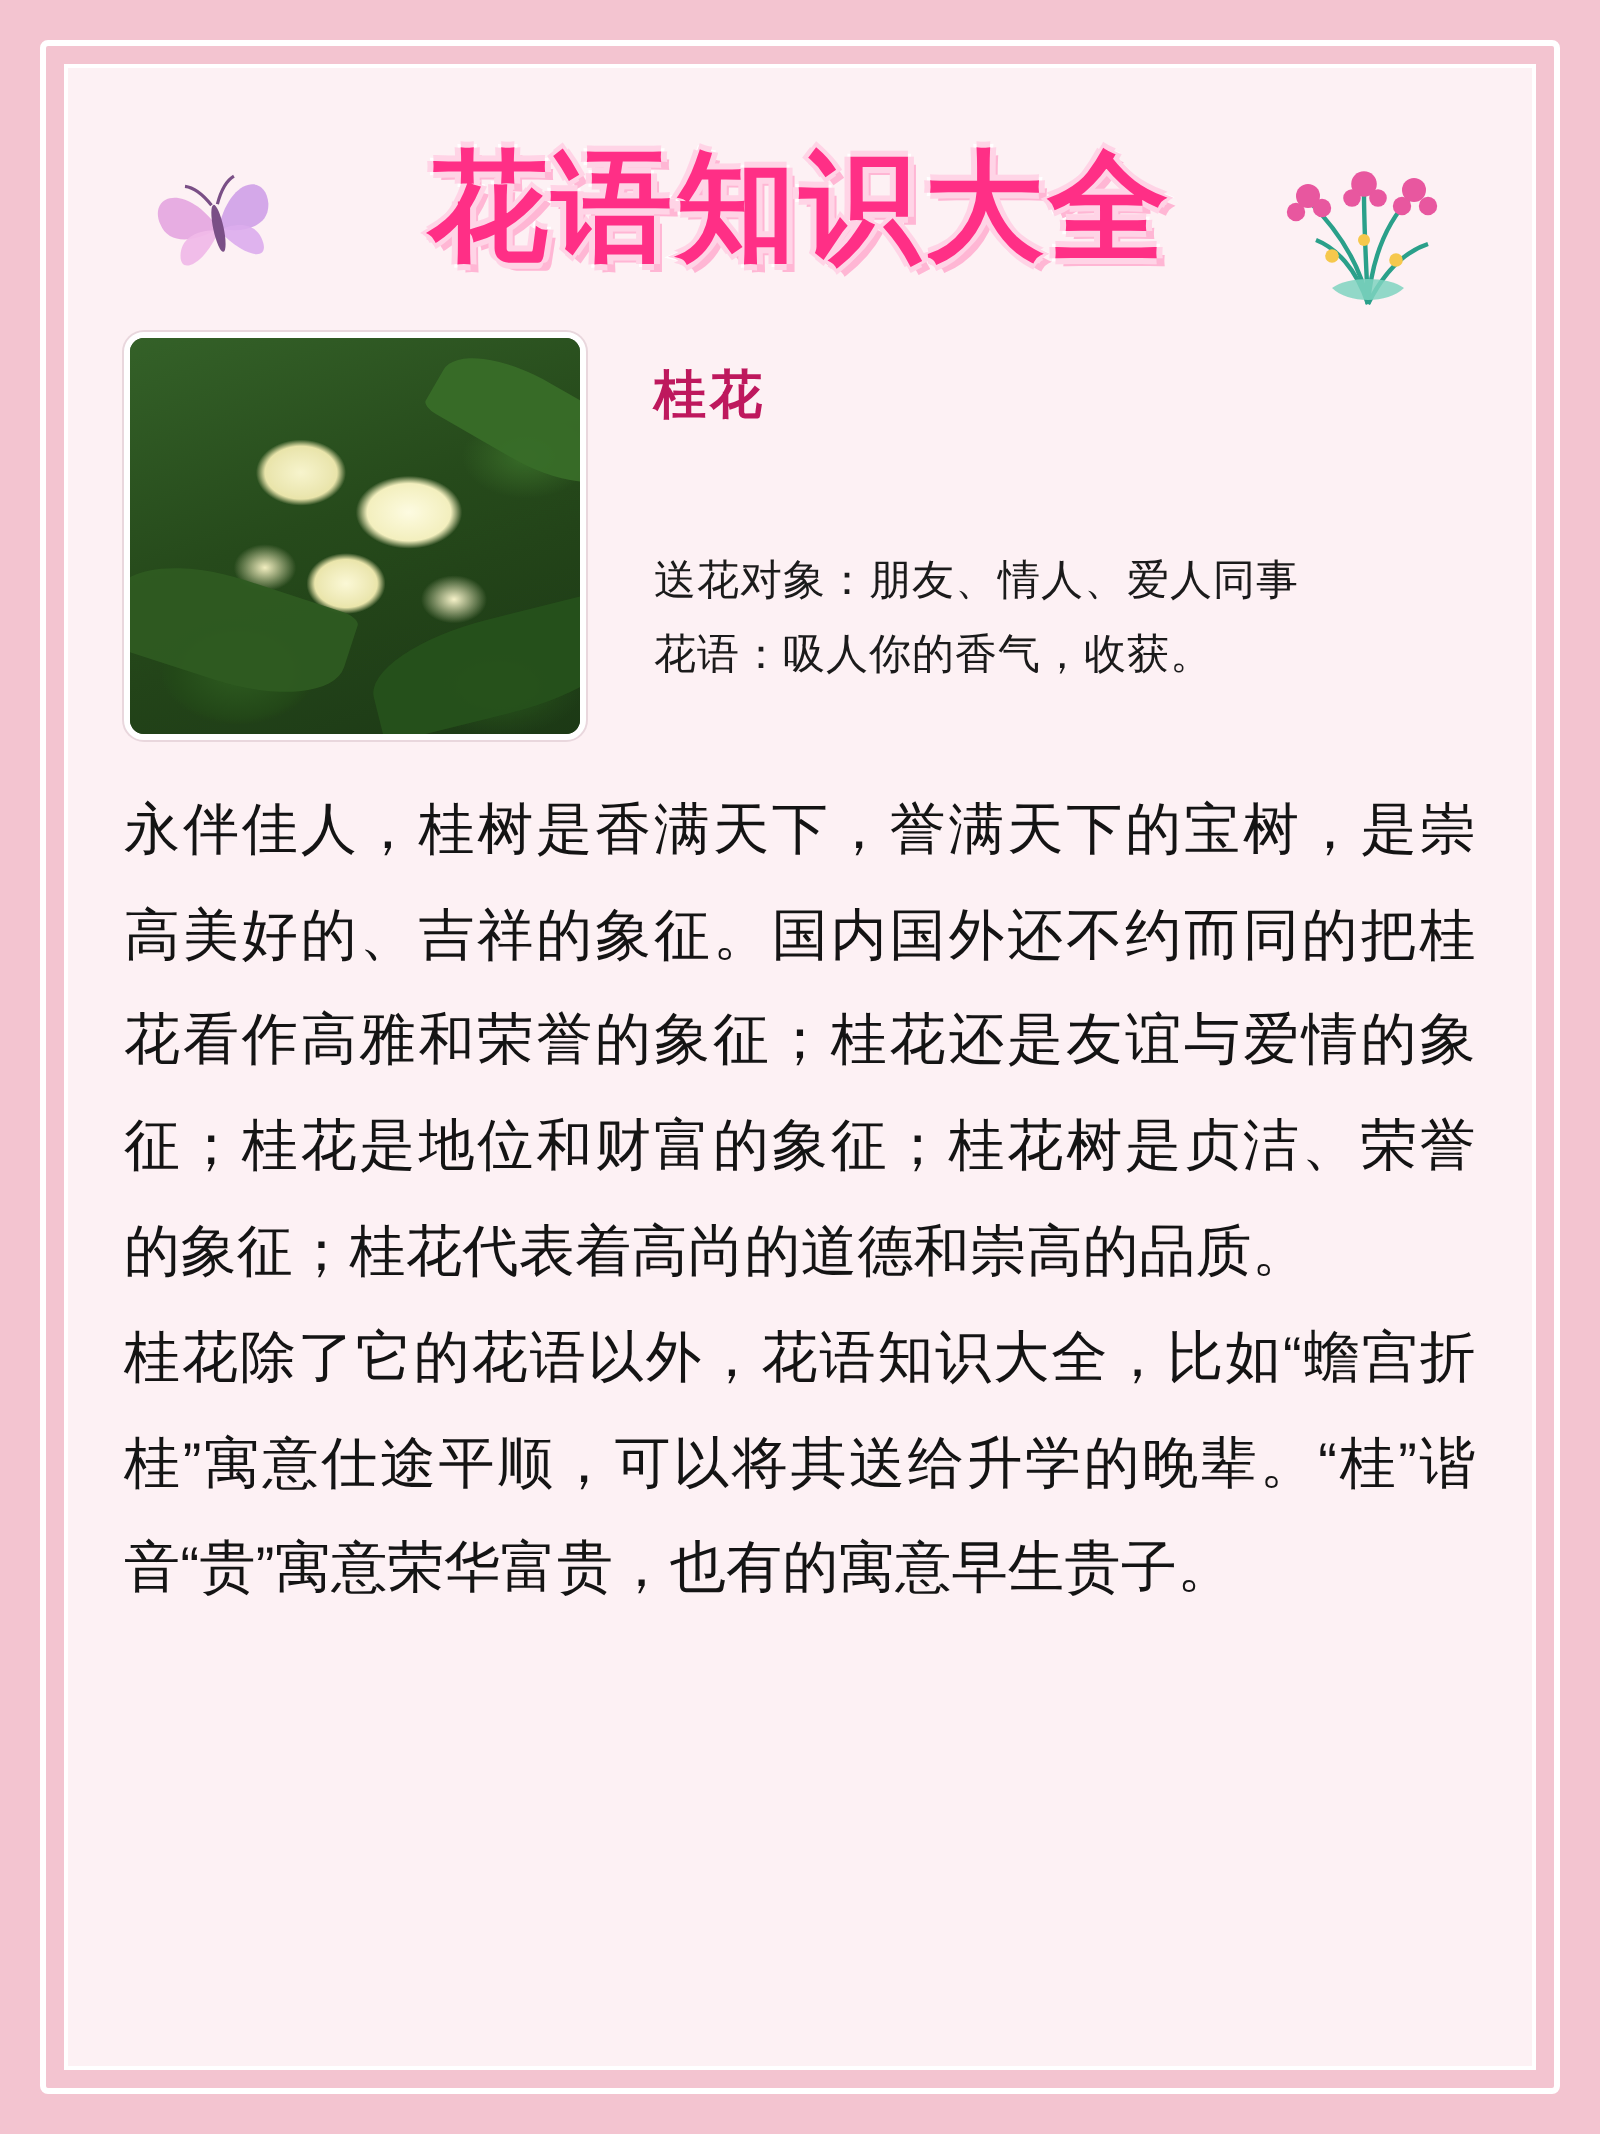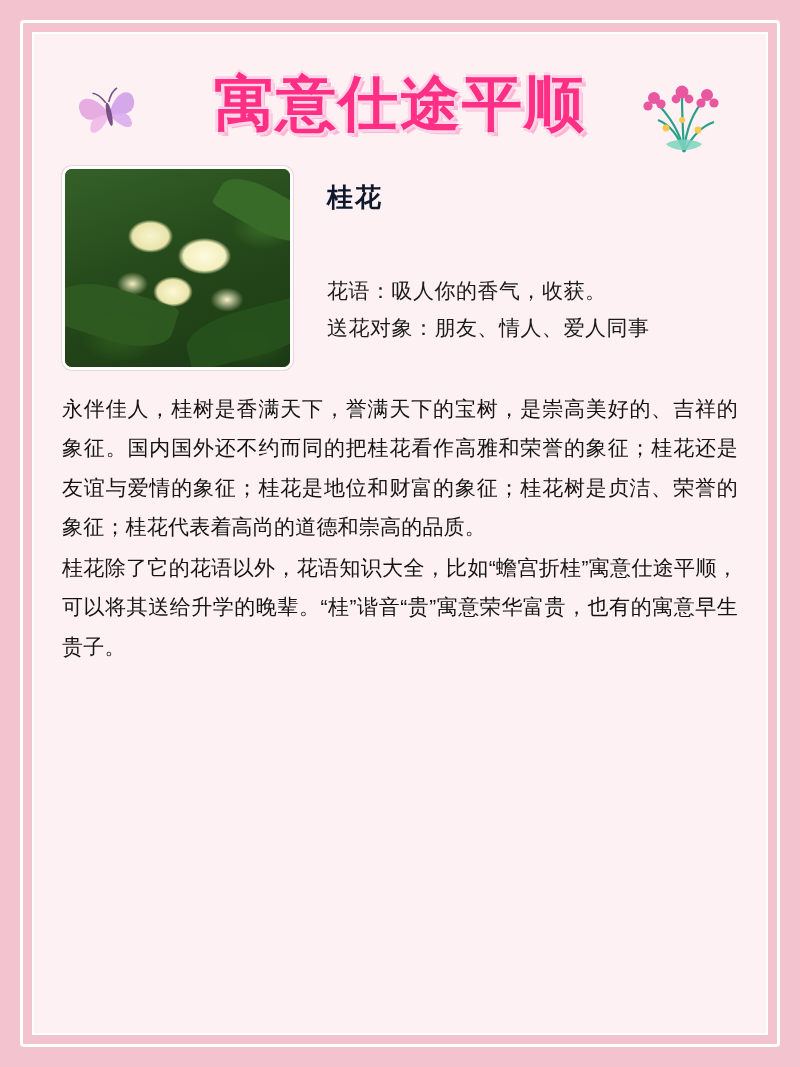--- a/index.html
+++ b/index.html
@@ -131,37 +131,37 @@
   }
   .meta {
     flex: 1 1 auto;
     padding-left: 34px;
     padding-top: 14px;
   }
   .flower-name {
     font-family: "DejaVu Serif", "Liberation Serif", serif;
     font-size: 26px;
     font-weight: bold;
-    color: #0f172a;
+    color: #be185d;
     letter-spacing: 2px;
     margin-bottom: 58px;
   }
   .meta-line {
     font-size: 21px;
     color: #1b1b1b;
     line-height: 1.75;
     letter-spacing: .5px;
     white-space: nowrap;
   }
   
   .body-text {
     margin-top: 8px;
   }
   .para {
-    font-size: 21px;
+    font-size: 28px;
     line-height: 1.88;
     color: #141414;
     text-align: justify;
     letter-spacing: .2px;
     margin: 0 0 1px 0;
   }
 </style>
 </head>
 <body>
 
@@ -178,21 +178,21 @@
               <path d="M37 34 C48 10, 66 12, 64 27 C62 39, 48 39, 37 34 Z" fill="#cfa0e8" opacity="0.9"></path>
               <path d="M37 35 C27 50, 12 54, 16 42 C19 33, 30 33, 37 35 Z" fill="#f0b9e8" opacity="0.95"></path>
               <path d="M37 35 C47 52, 60 56, 57 43 C55 34, 44 33, 37 35 Z" fill="#dcaced" opacity="0.9"></path>
               <ellipse cx="37" cy="34" rx="2.6" ry="12" fill="#7a4f86"></ellipse>
               <path d="M36 22 C32 14, 28 11, 25 10" stroke="#7a4f86" stroke-width="1.6" fill="none"></path>
               <path d="M39 22 C43 14, 47 11, 50 10" stroke="#7a4f86" stroke-width="1.6" fill="none"></path>
             </g>
           </svg>
         </span>
 
-        <div class="title">寓意仕途平顺</div>
+        <div class="title">花语知识大全</div>
 
         <span class="bouquet">
           <svg viewBox="0 0 96 90" width="96" height="90">
             <g stroke="#2aa08a" stroke-width="2.2" fill="none">
               <path d="M48 84 C44 62, 30 44, 18 32"></path>
               <path d="M48 84 C50 60, 58 42, 70 30"></path>
               <path d="M48 84 C47 64, 46 46, 46 28"></path>
               <path d="M48 84 C42 66, 32 56, 22 52"></path>
               <path d="M48 84 C56 68, 66 58, 78 54"></path>
             </g>
@@ -220,22 +220,22 @@
       <div class="top-section">
         <div class="photo-wrap">
           <div class="photo">
             <div class="leaf" style="left:-10px;top:120px;width:120px;height:52px;transform:rotate(18deg);"></div>
             <div class="leaf" style="left:120px;top:140px;width:130px;height:48px;transform:rotate(-14deg);background:#27501e;"></div>
             <div class="leaf" style="left:150px;top:20px;width:100px;height:42px;transform:rotate(30deg);background:#3a6b2a;"></div>
           </div>
         </div>
         <div class="meta">
           <div class="flower-name">桂花</div>
+          <div class="meta-line">送花对象：朋友、情人、爱人同事</div>
           <div class="meta-line">花语：吸人你的香气，收获。</div>
-          <div class="meta-line">送花对象：朋友、情人、爱人同事</div>
         </div>
       </div>
 
       <div class="body-text">
         <p class="para">永伴佳人，桂树是香满天下，誉满天下的宝树，是崇高美好的、吉祥的象征。国内国外还不约而同的把桂花看作高雅和荣誉的象征；桂花还是友谊与爱情的象征；桂花是地位和财富的象征；桂花树是贞洁、荣誉的象征；桂花代表着高尚的道德和崇高的品质。</p>
         <p class="para">桂花除了它的花语以外，花语知识大全，比如“蟾宫折桂”寓意仕途平顺，可以将其送给升学的晚辈。“桂”谐音“贵”寓意荣华富贵，也有的寓意早生贵子。</p>
       </div>
 
     </div>
   </div>

